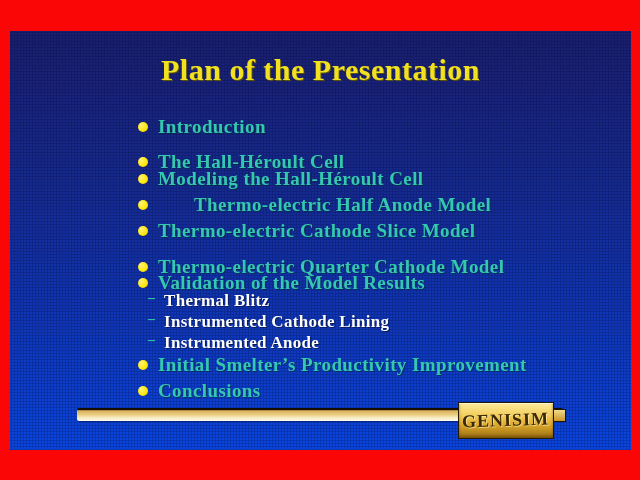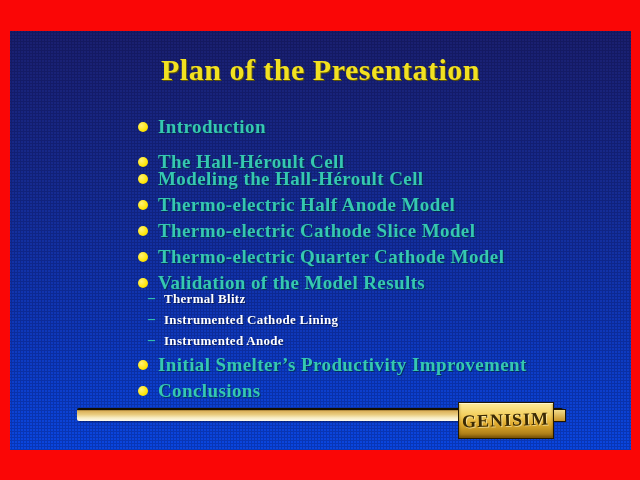--- a/index.html
+++ b/index.html
@@ -37,26 +37,26 @@
   .mtxt{
     font-size:19px;font-weight:bold;color:#35c8b0;
     text-shadow:1px 1px 0 rgba(0,45,45,0.6);
     letter-spacing:0.4px;white-space:nowrap;
   }
   .dash{
     font-size:14px;font-weight:bold;color:#35c8b0;
     margin-right:9px;margin-top:-1px;flex:0 0 auto;
   }
   .stxt{
-    font-size:13px;font-weight:bold;color:#ffffff;
+    font-size:17px;font-weight:bold;color:#ffffff;
     text-shadow:1px 1px 0 rgba(0,0,0,0.45);
     letter-spacing:0.3px;white-space:nowrap;
   }
-  .r0{top:85px;} .r1{top:120px;} .r2{top:137px;} .r3{top:163px;}
-  .r4{top:189px;} .r5{top:215px;} .r6{top:241px;}
+  .r0{top:85px;} .r1{top:120px;} .r2{top:137px;} .r3{top:163px;gap:36px;}
+  .r4{top:189px;} .r5{top:225px;} .r6{top:241px;}
   .s0{top:260px;} .s1{top:281px;} .s2{top:302px;}
   .r7{top:323px;} .r8{top:349px;}
   .bar{
     position:absolute;left:67px;top:377px;width:486px;height:13px;
     background:linear-gradient(to bottom,
       #150f00 0%, #150f00 16%,
       #d9ad55 20%, #e9cc80 50%,
       #f7ecc2 75%, #fdfaef 100%);
     border-radius:2px;
     box-shadow:1px 1px 1px rgba(0,0,20,0.4);

